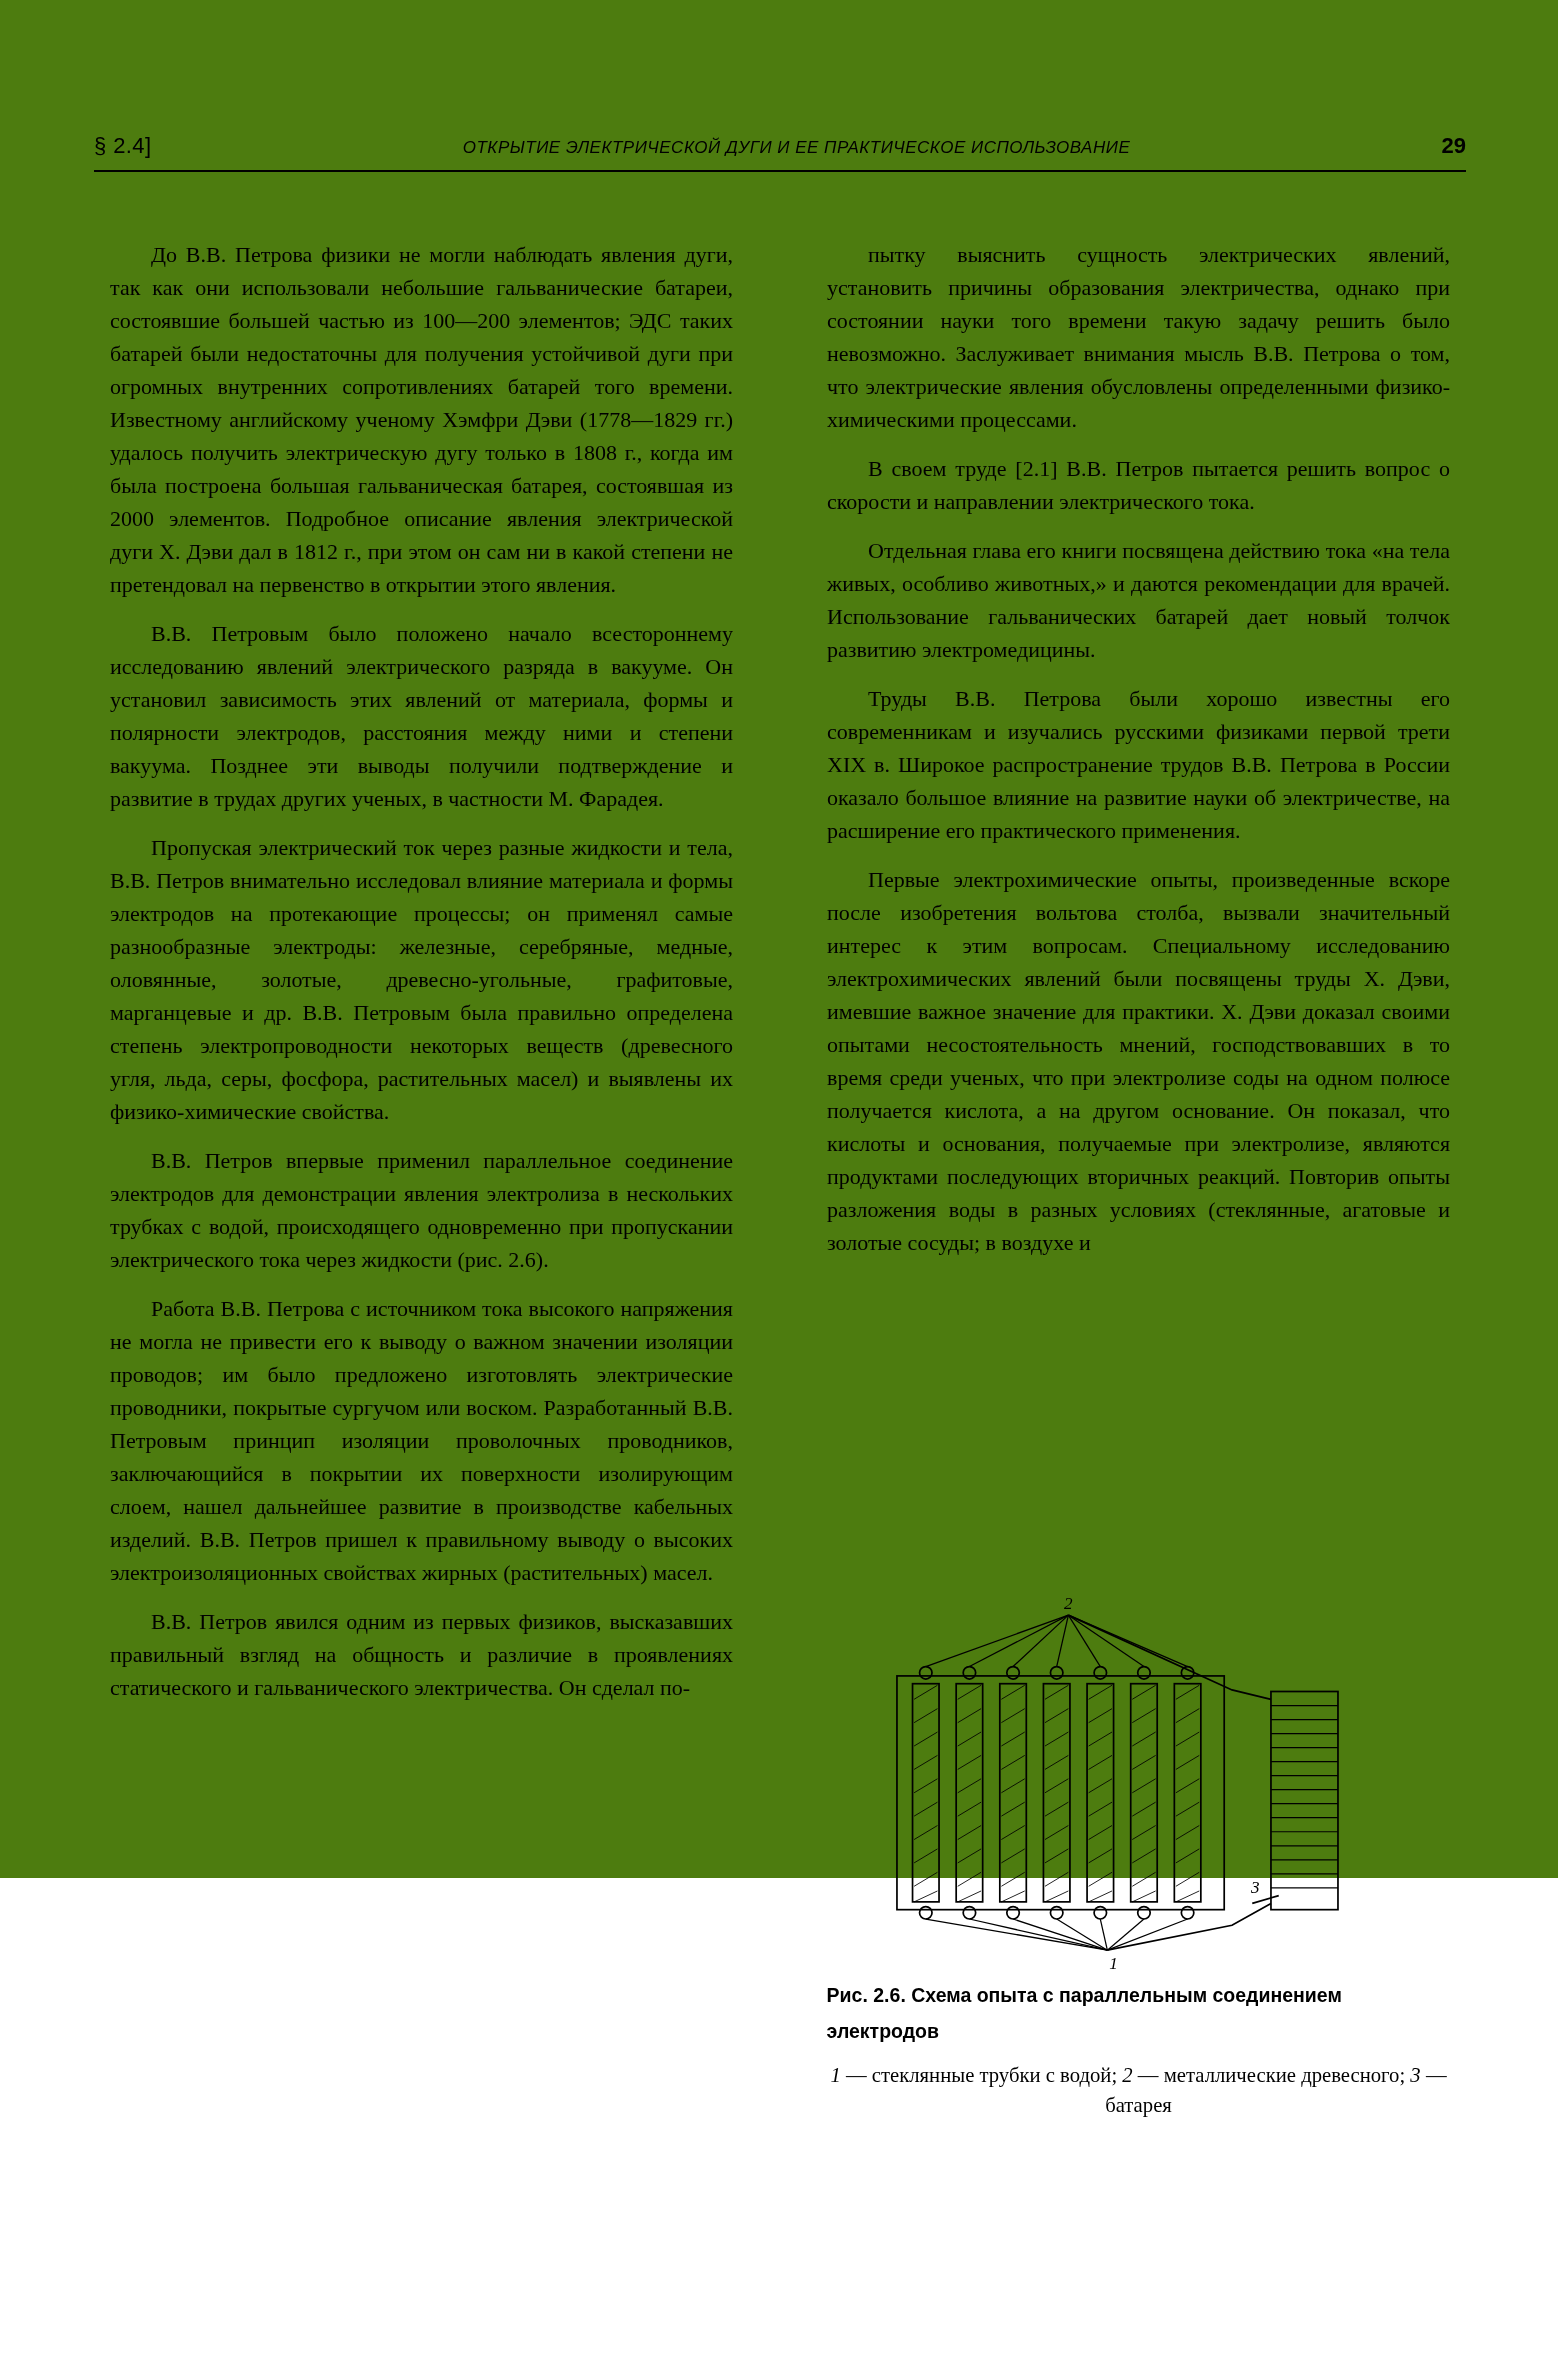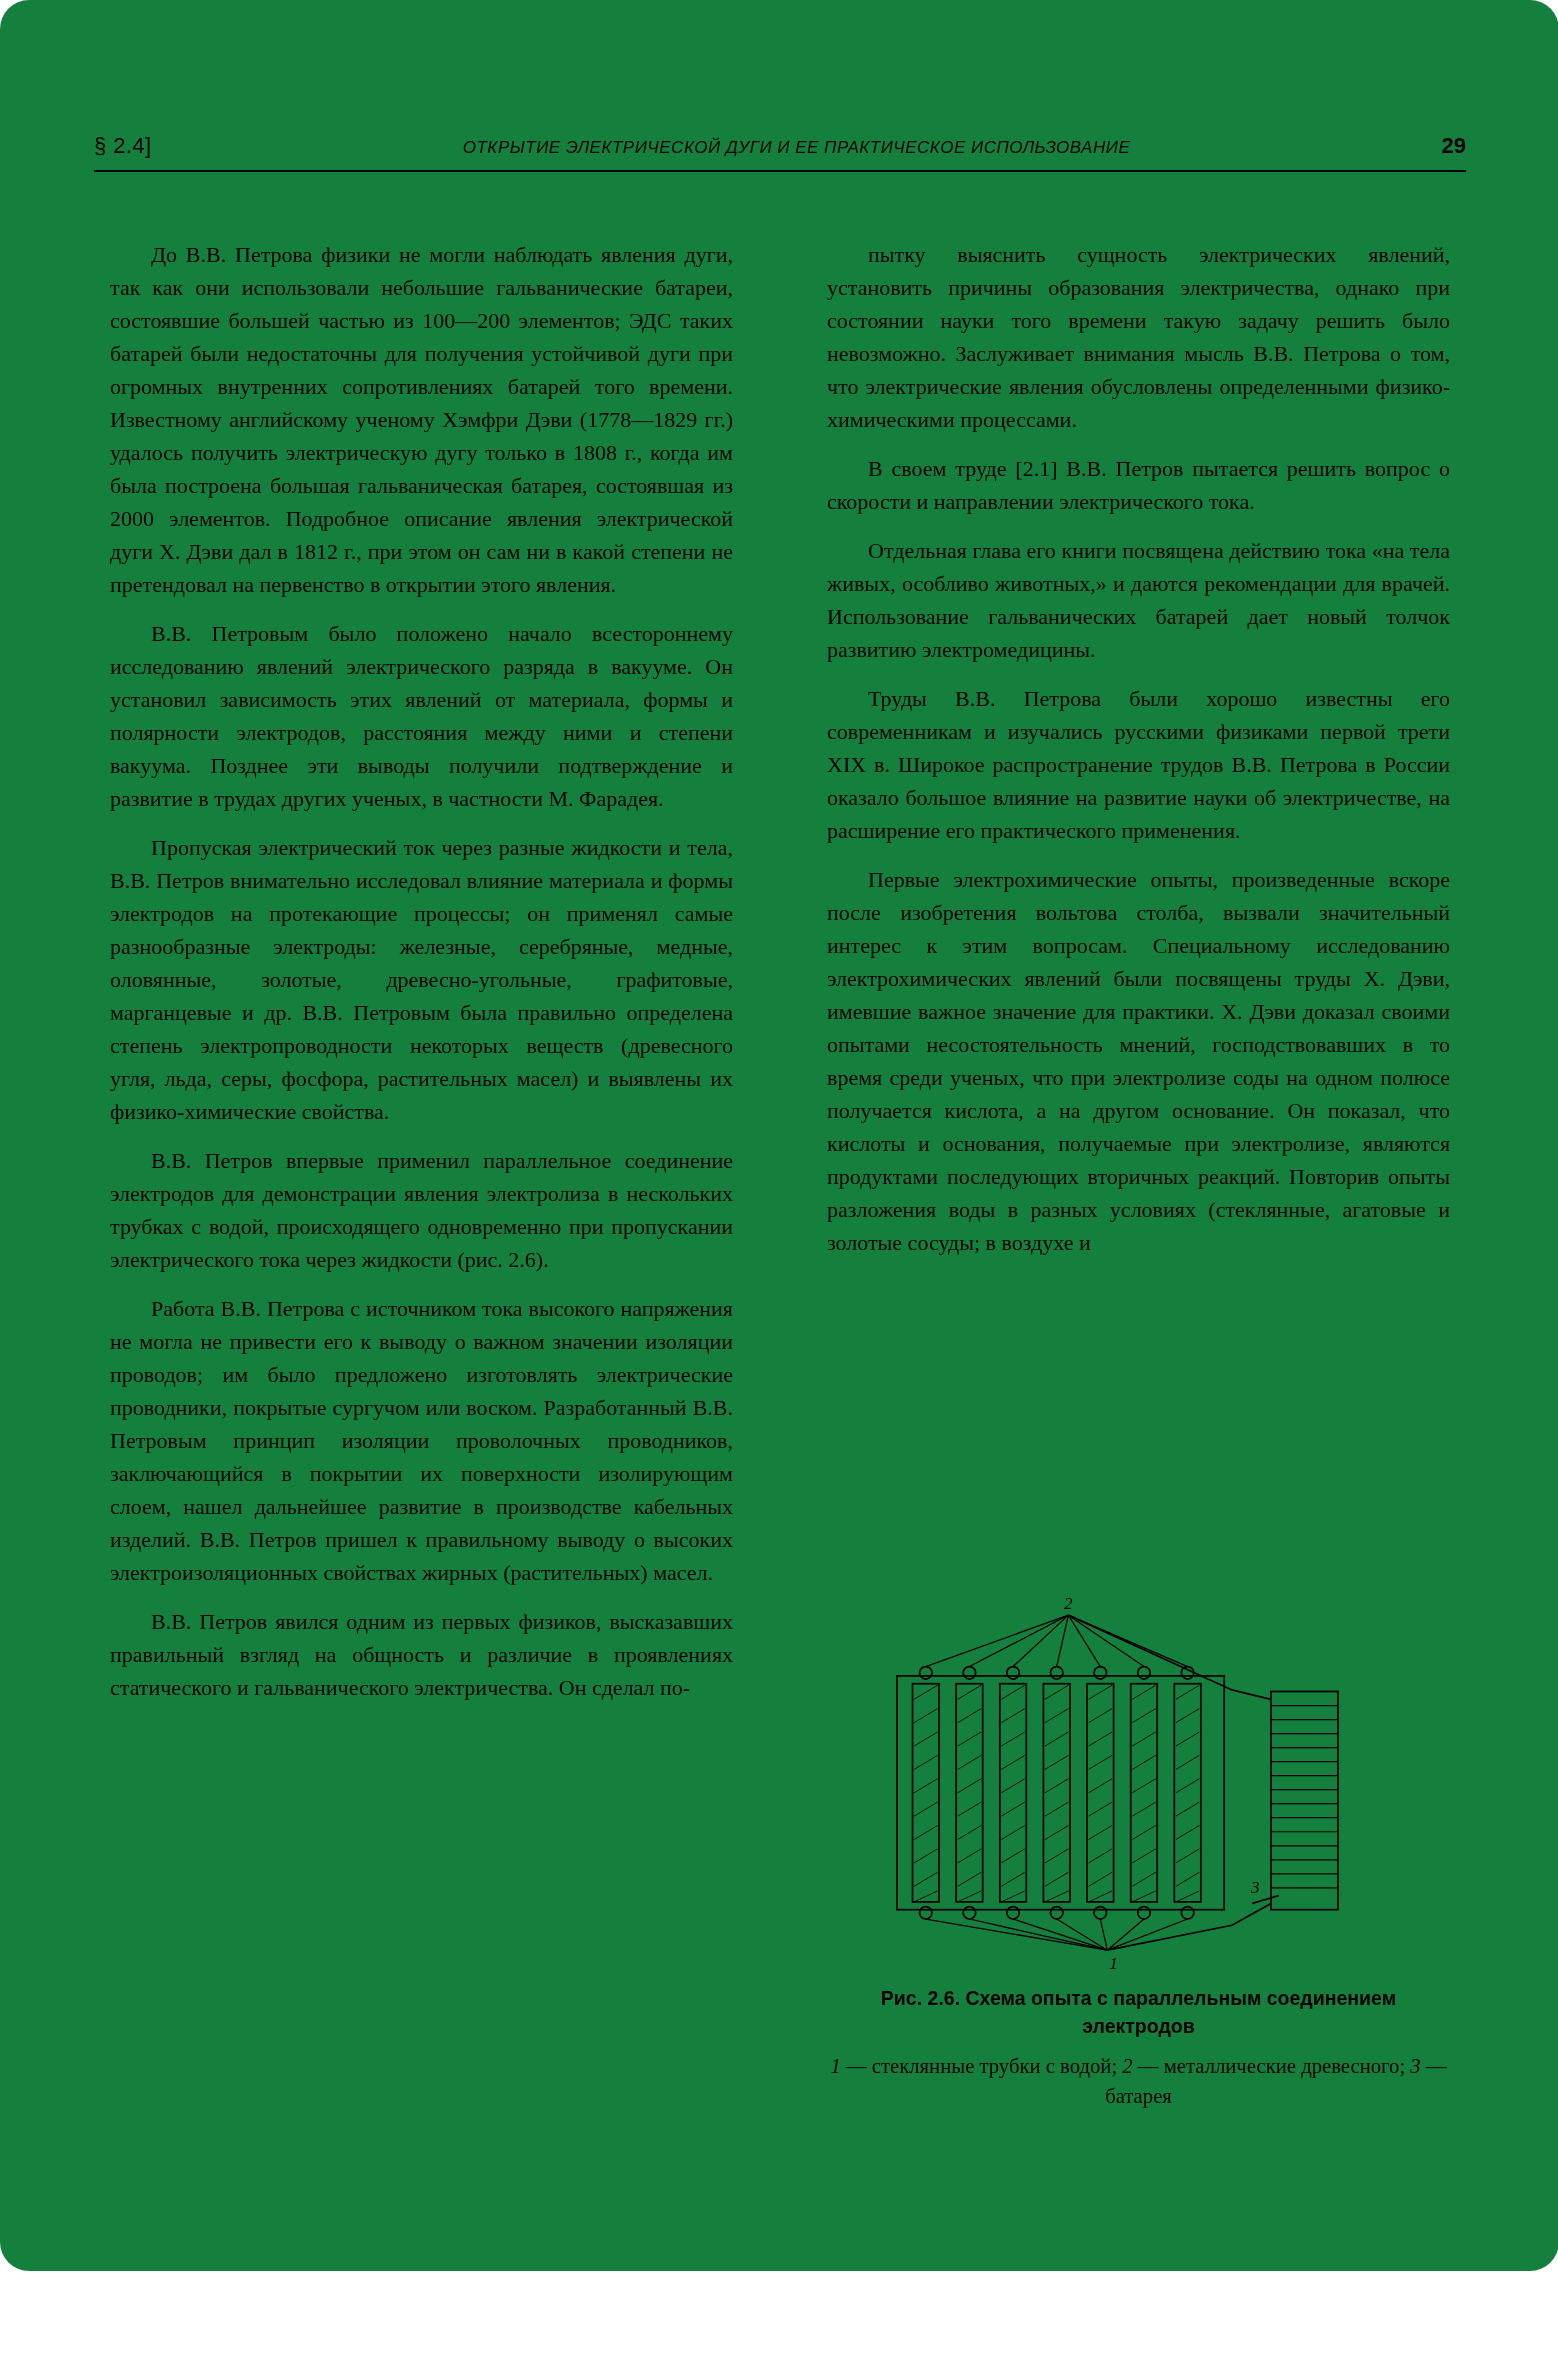--- a/index.html
+++ b/index.html
@@ -12,23 +12,22 @@
     height: 2377px;
     font-family: "Liberation Serif", serif;
     color: #000000;
     position: relative;
     overflow: hidden;
   }
   .page {
     position: absolute;
     left: 0; top: 0;
     width: 1559px;
-    height: 2271px;
-    background: #15803d;
-    border-radius: 29px;
+    height: 1878px;
+    background: #4d7c0f;
   }
   
   .header {
     position: absolute;
     left: 94px;
     top: 133px;
     width: 1372px;
     height: 31px;
     display: flex;
     align-items: baseline;
@@ -88,23 +87,23 @@
   }
   .fig-art {
     width: 655px;
     height: 374px;
     position: relative;
   }
   .fig-caption {
     font-family: "Liberation Sans", sans-serif;
     font-weight: bold;
     font-size: 19.5px;
-    line-height: 28px;
-    text-align: center;
-    margin-top: 12px;
+    line-height: 36px;
+    text-align: left;
+    margin-top: 5px;
     padding: 0 15.6px;
   }
   .fig-legend {
     font-size: 20.7px;
     line-height: 30px;
     text-align: center;
     margin-top: 11px;
     padding: 0 7.8px;
   }
   .fig-legend i { font-style: italic; }

